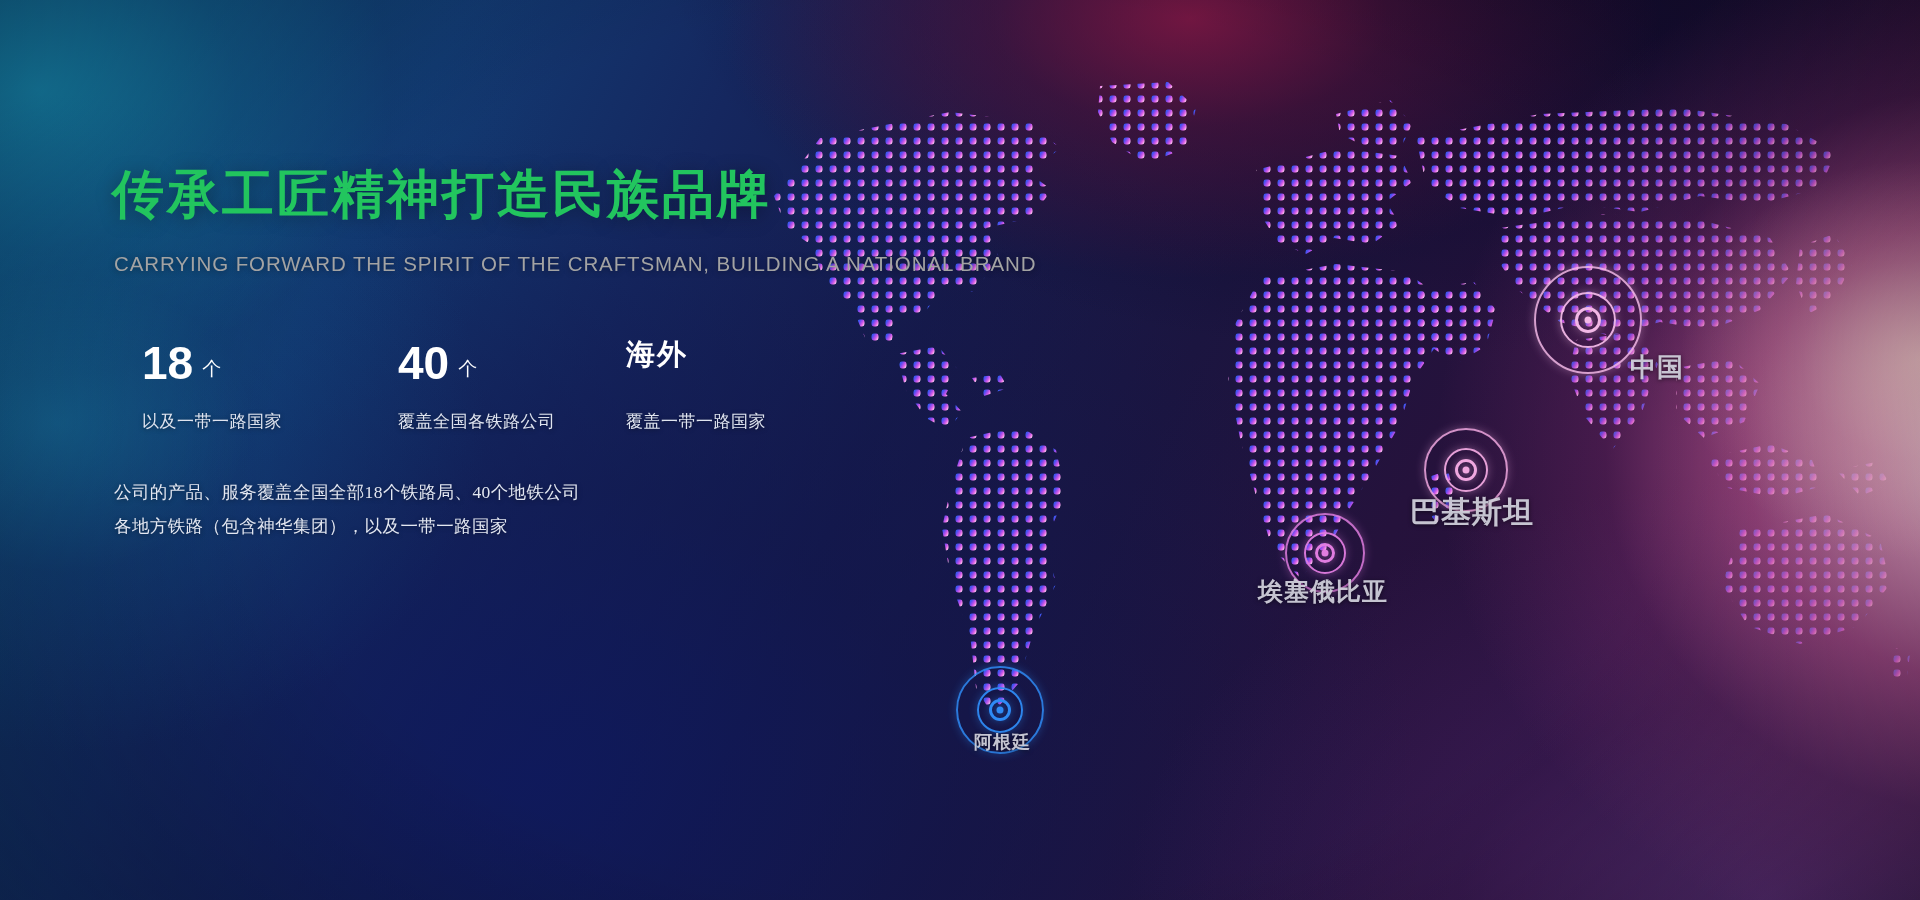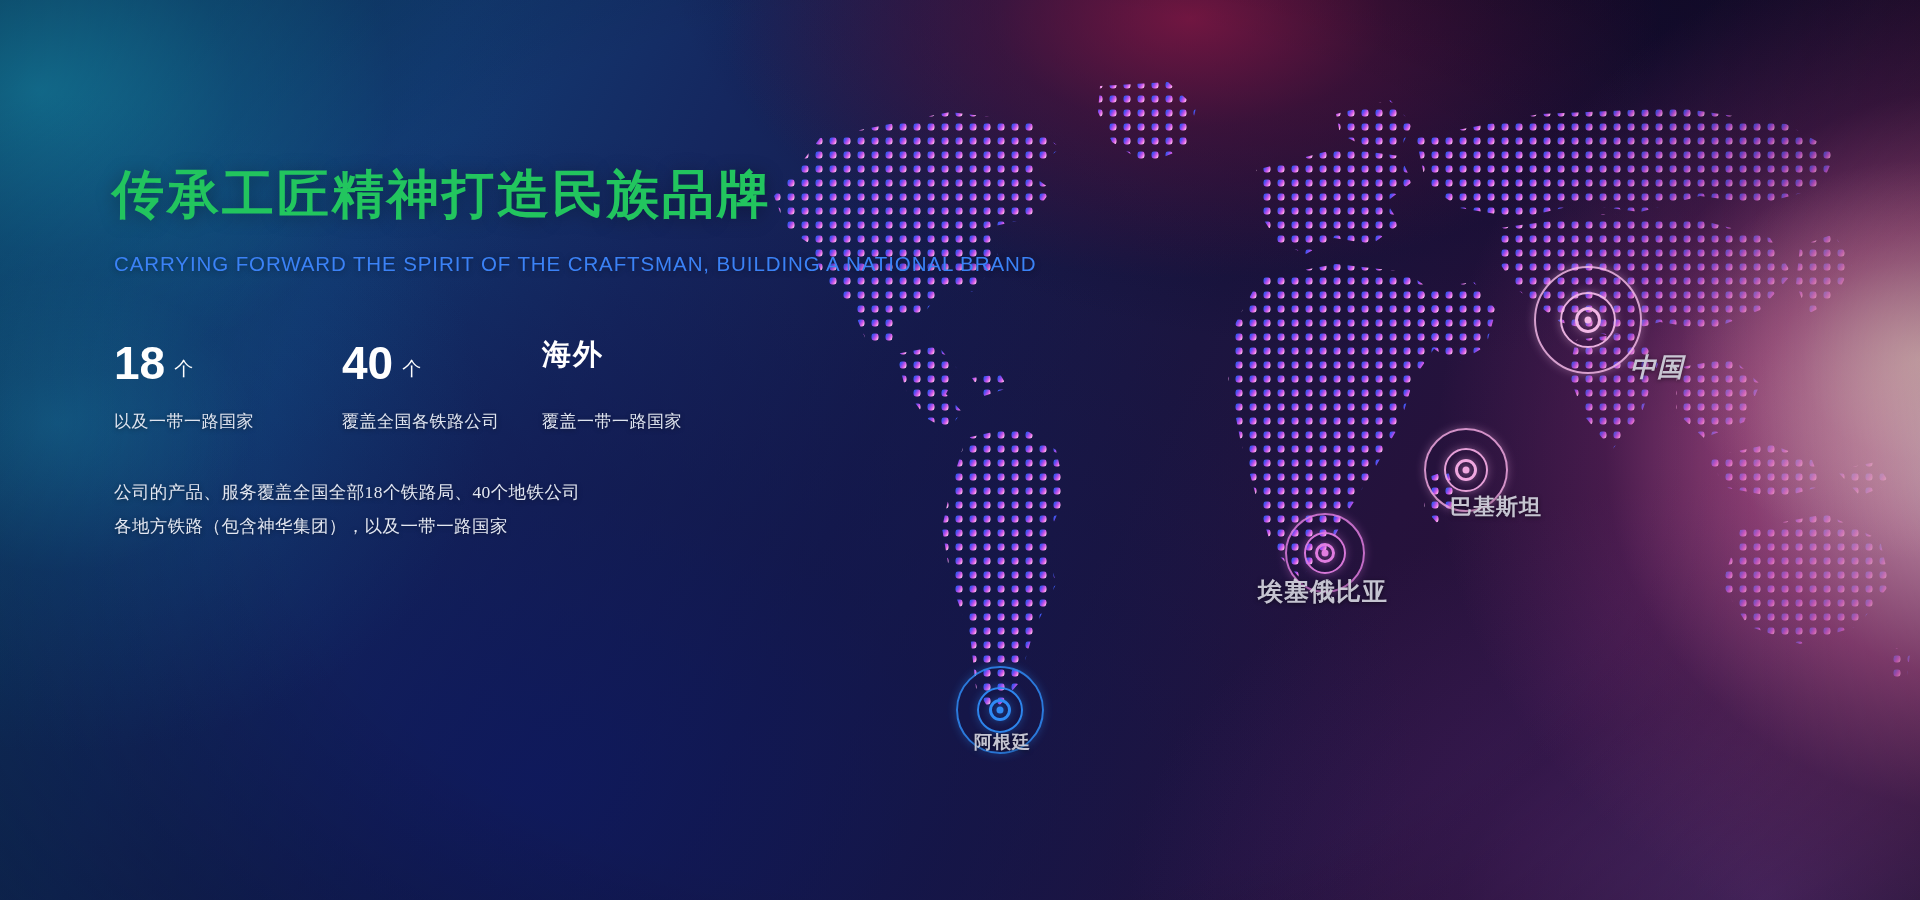--- a/index.html
+++ b/index.html
@@ -149,34 +149,34 @@
     letter-spacing: 3px;
     line-height: 1;
     text-shadow: 0 2px 18px rgba(0,0,0,0.35);
   }
   #subhead {
     position: absolute;
     top: 252px;
     left: 2px;
     font-size: 20.5px;
     font-weight: 400;
-    color: #3b82f6;
+    color: #a3a3a3;
     letter-spacing: 0.9px;
     white-space: nowrap;
     text-shadow: 0 1px 6px rgba(0,0,0,0.4);
   }
 
   #stats {
     position: absolute;
     top: 340px;
     left: 2px;
     display: flex;
     align-items: flex-start;
   }
-  .stat { position: relative; }
+  .stat { position: relative; margin-left: 28px; }
   .stat:nth-child(1) { width: 228px; }
   .stat:nth-child(2) { width: 200px; }
   .stat:nth-child(3) { width: auto; }
   .stat-top {
     display: flex;
     align-items: baseline;
     height: 56px;
   }
   .stat-value {
     font-size: 46px;
@@ -305,30 +305,30 @@
 
   <div id="markers">
       <div class="marker" style="left: 1536px; top: 268px; width: 104px; height: 104px;">
         <div class="rings">
           <div class="ring" style="width: 104px; height: 104px; border-width: 2px; border-color: rgb(242, 184, 230); opacity: 0.85; box-shadow: rgba(242, 184, 230, 0.4) 0px 0px 10px;"></div>
           <div class="ring" style="width: 52px; height: 52px; border-width: 2.5px; border-color: rgb(242, 184, 230); opacity: 0.95; box-shadow: rgba(242, 184, 230, 0.4) 0px 0px 10px;"></div>
           <div class="ring" style="width: 20px; height: 20px; border-width: 3px; border-color: rgb(242, 184, 230); opacity: 1; box-shadow: rgba(242, 184, 230, 0.4) 0px 0px 10px;"></div>
           <div class="ring" style="width: 7px; height: 7px; background: rgb(242, 184, 230); border-width: 0px; box-shadow: rgb(242, 184, 230) 0px 0px 10px;"></div>
         </div>
       </div>
-      <div class="marker-label" style="left: 1630px; top: 350px; font-size: 26px; font-style: italic;">中国</div>
+      <div class="marker-label" style="left: 1630px; top: 350px; font-size: 26px;">中国</div>
       <div class="marker" style="left: 1426px; top: 430px; width: 80px; height: 80px;">
         <div class="rings">
           <div class="ring" style="width: 80px; height: 80px; border-width: 2px; border-color: rgb(240, 168, 224); opacity: 0.85; box-shadow: rgba(240, 168, 224, 0.4) 0px 0px 10px;"></div>
           <div class="ring" style="width: 40px; height: 40px; border-width: 2.5px; border-color: rgb(240, 168, 224); opacity: 0.95; box-shadow: rgba(240, 168, 224, 0.4) 0px 0px 10px;"></div>
           <div class="ring" style="width: 16px; height: 16px; border-width: 3px; border-color: rgb(240, 168, 224); opacity: 1; box-shadow: rgba(240, 168, 224, 0.4) 0px 0px 10px;"></div>
           <div class="ring" style="width: 7px; height: 7px; background: rgb(240, 168, 224); border-width: 0px; box-shadow: rgb(240, 168, 224) 0px 0px 10px;"></div>
         </div>
       </div>
-      <div class="marker-label" style="left: 1410px; top: 492px; font-size: 22px; margin-left: 40px;">巴基斯坦</div>
+      <div class="marker-label" style="left: 1410px; top: 492px; font-size: 30px;">巴基斯坦</div>
       <div class="marker" style="left: 1287px; top: 515px; width: 76px; height: 76px;">
         <div class="rings">
           <div class="ring" style="width: 76px; height: 76px; border-width: 2px; border-color: rgb(224, 125, 224); opacity: 0.85; box-shadow: rgba(224, 125, 224, 0.4) 0px 0px 10px;"></div>
           <div class="ring" style="width: 38px; height: 38px; border-width: 2.5px; border-color: rgb(224, 125, 224); opacity: 0.95; box-shadow: rgba(224, 125, 224, 0.4) 0px 0px 10px;"></div>
           <div class="ring" style="width: 14px; height: 14px; border-width: 3px; border-color: rgb(224, 125, 224); opacity: 1; box-shadow: rgba(224, 125, 224, 0.4) 0px 0px 10px;"></div>
           <div class="ring" style="width: 7px; height: 7px; background: rgb(224, 125, 224); border-width: 0px; box-shadow: rgb(224, 125, 224) 0px 0px 10px;"></div>
         </div>
       </div>
       <div class="marker-label" style="left: 1258px; top: 575px; font-size: 25px;">埃塞俄比亚</div>
       <div class="marker" style="left: 958px; top: 668px; width: 84px; height: 84px;">

